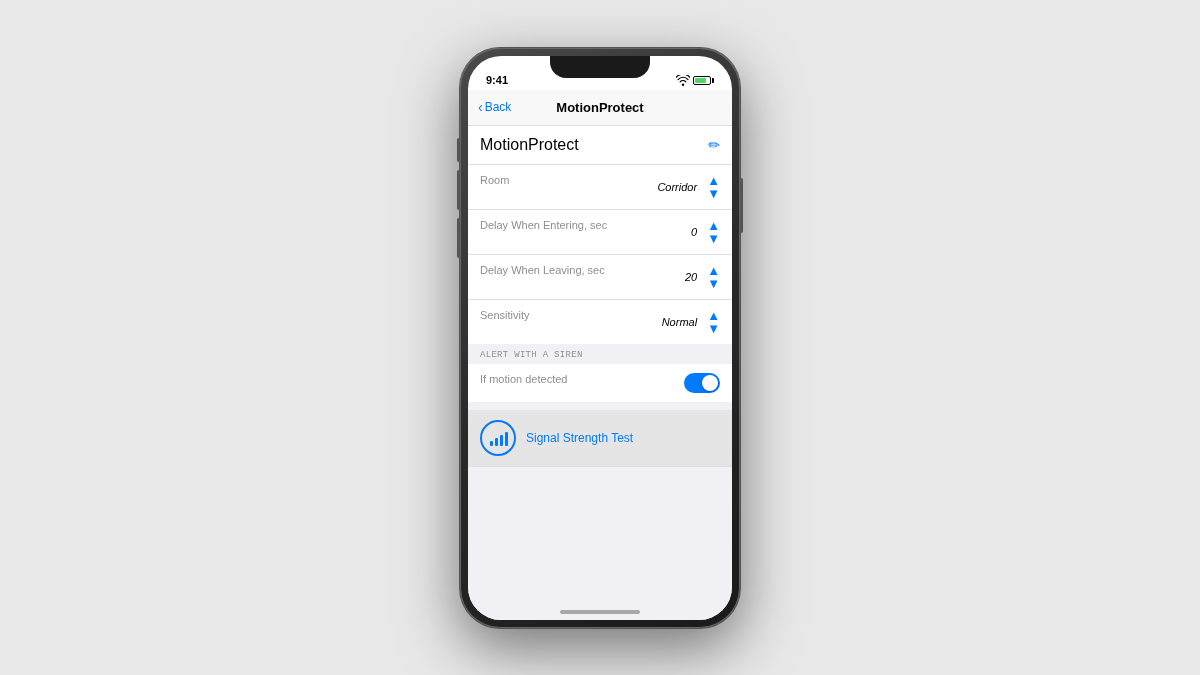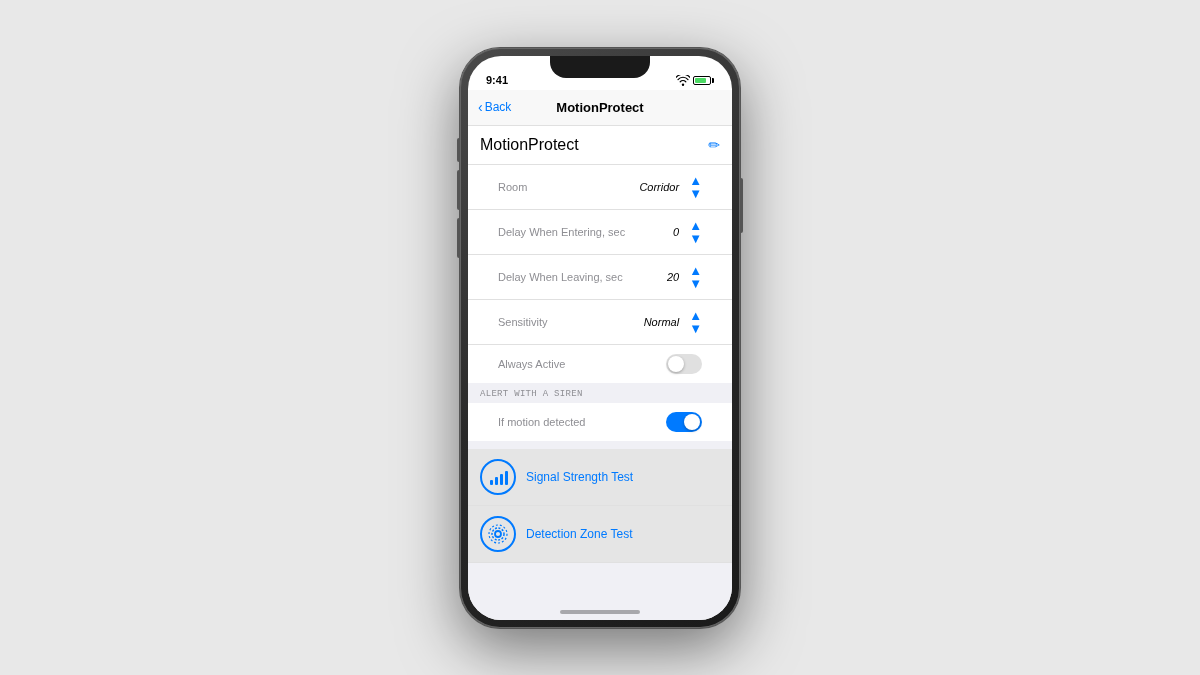--- a/index.html
+++ b/index.html
@@ -97,23 +97,22 @@
     .scroll-content::-webkit-scrollbar { display: none; }
 
     
     .section {
       background: #fff;
       margin-bottom: 0;
     }
 
     .row {
       display: flex;
-      align-items: center;
       justify-content: space-between;
-      padding: 9px 30px;
+      padding: 9px 12px;
       border-bottom: 0.5px solid #e0e0e0;
       background: #fff;
       min-height: 36px;
     }
     .row:last-child { border-bottom: none; }
 
     .row-label {
       font-size: 11px;
       color: #8e8e93;
     }
@@ -378,26 +377,20 @@
           <span class="row-label">Sensitivity</span>
           <div class="row-value">
             <span>Normal</span>
             <span class="stepper">
               <span>▲</span>
               <span>▼</span>
             </span>
           </div>
         </div>
 
-        <div class="row">
-          <span class="row-label">Always Active</span>
-          <div class="toggle off">
-            <div class="toggle-knob"></div>
-          </div>
-        </div>
       </div>
 
       <div class="alert-section-header">
         <span>Alert with a Siren</span>
       </div>
 
       <div class="section">
         <div class="row">
           <span class="row-label">If motion detected</span>
           <div class="toggle on">
@@ -415,30 +408,20 @@
             <svg width="20" height="20" viewBox="0 0 20 20" fill="none">
               <rect x="2" y="13" width="3" height="5" rx="1" fill="#007aff"></rect>
               <rect x="7" y="10" width="3" height="8" rx="1" fill="#007aff"></rect>
               <rect x="12" y="7" width="3" height="11" rx="1" fill="#007aff"></rect>
               <rect x="17" y="4" width="3" height="14" rx="1" fill="#007aff"></rect>
             </svg>
           </div>
           <span class="action-label">Signal Strength Test</span>
         </div>
 
-        <div class="action-row">
-          <div class="action-icon-circle">
-            <svg width="20" height="20" viewBox="0 0 20 20" fill="none">
-              <circle cx="10" cy="10" r="3" stroke="#007aff" stroke-width="1.8"></circle>
-              <circle cx="10" cy="10" r="6" stroke="#007aff" stroke-width="1.5" stroke-dasharray="2 1.5"></circle>
-              <circle cx="10" cy="10" r="9" stroke="#007aff" stroke-width="1.2" stroke-dasharray="2 2"></circle>
-            </svg>
-          </div>
-          <span class="action-label">Detection Zone Test</span>
-        </div>
 
       </div>
 
     </div>
 
     <div class="home-indicator"></div>
   </div>
 </div>
 
 </body></html>

